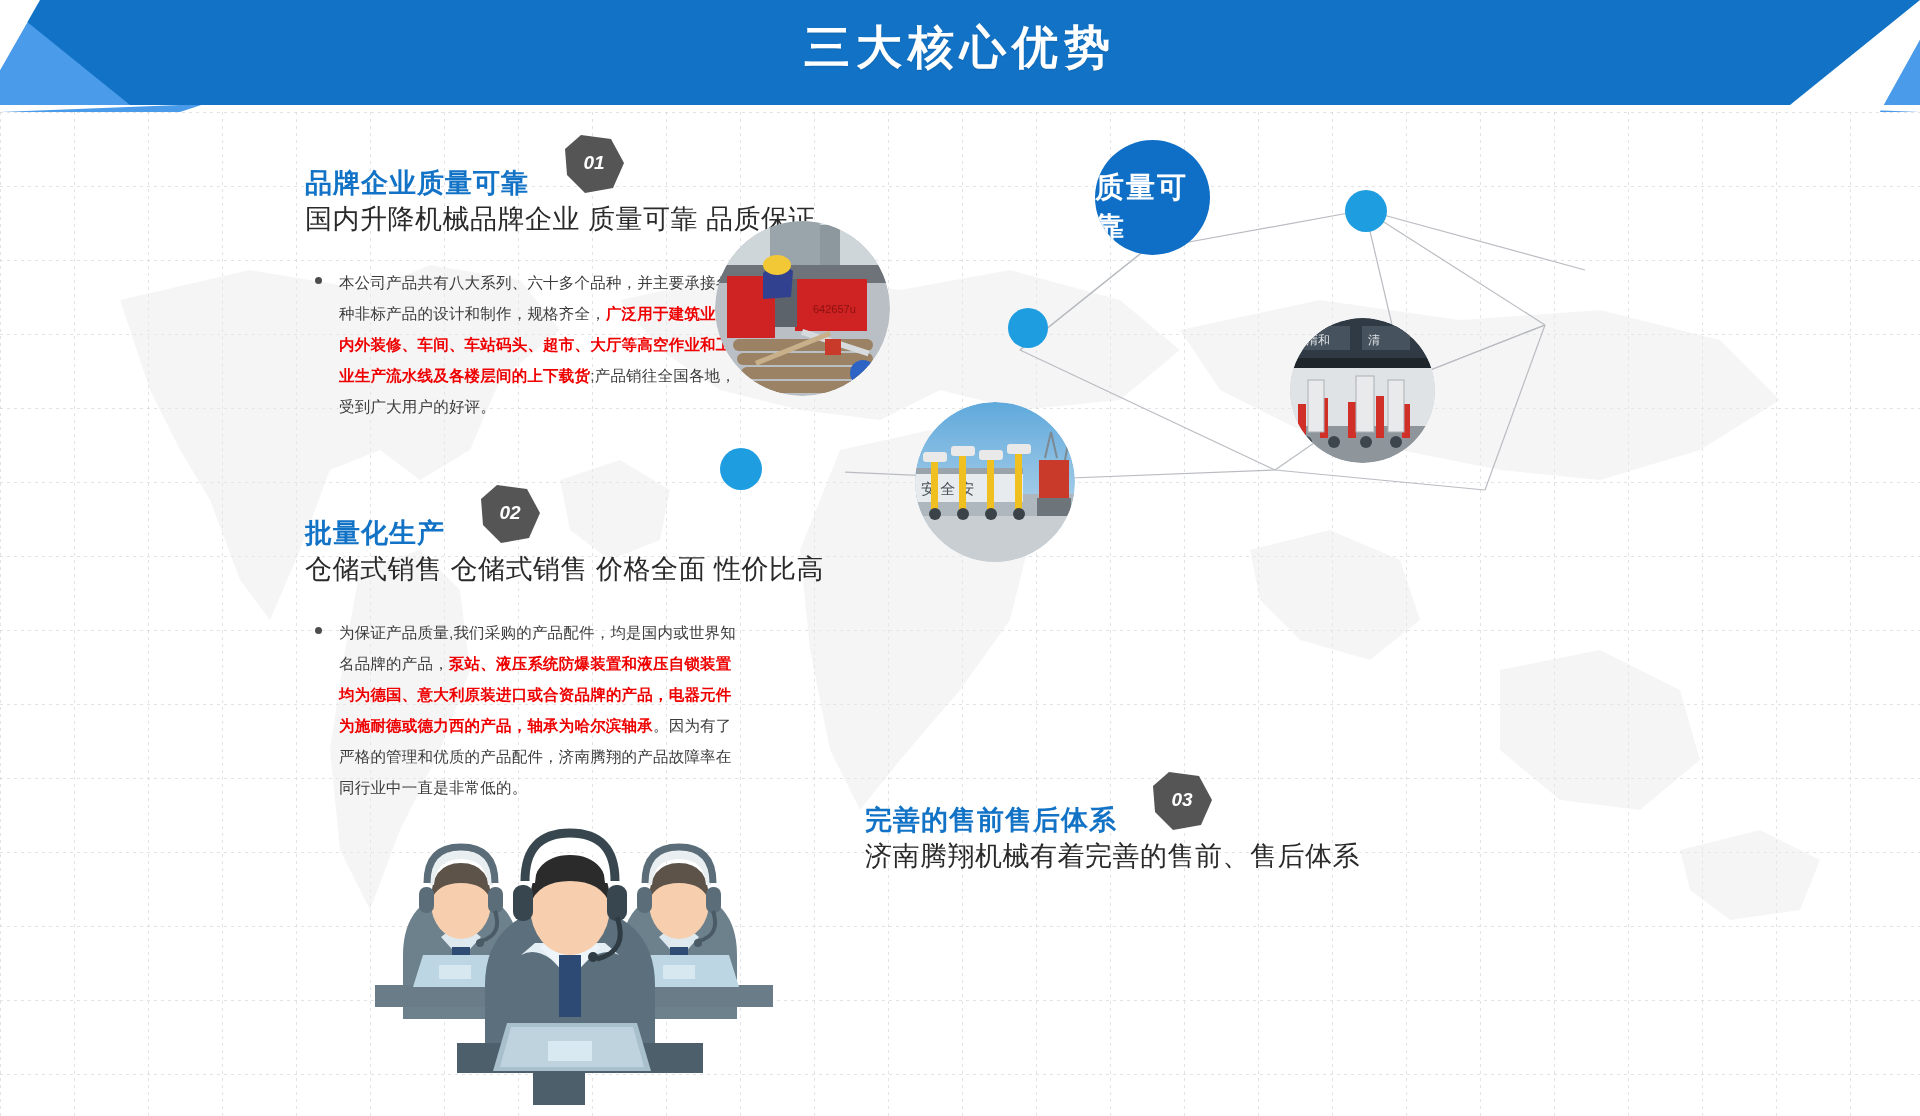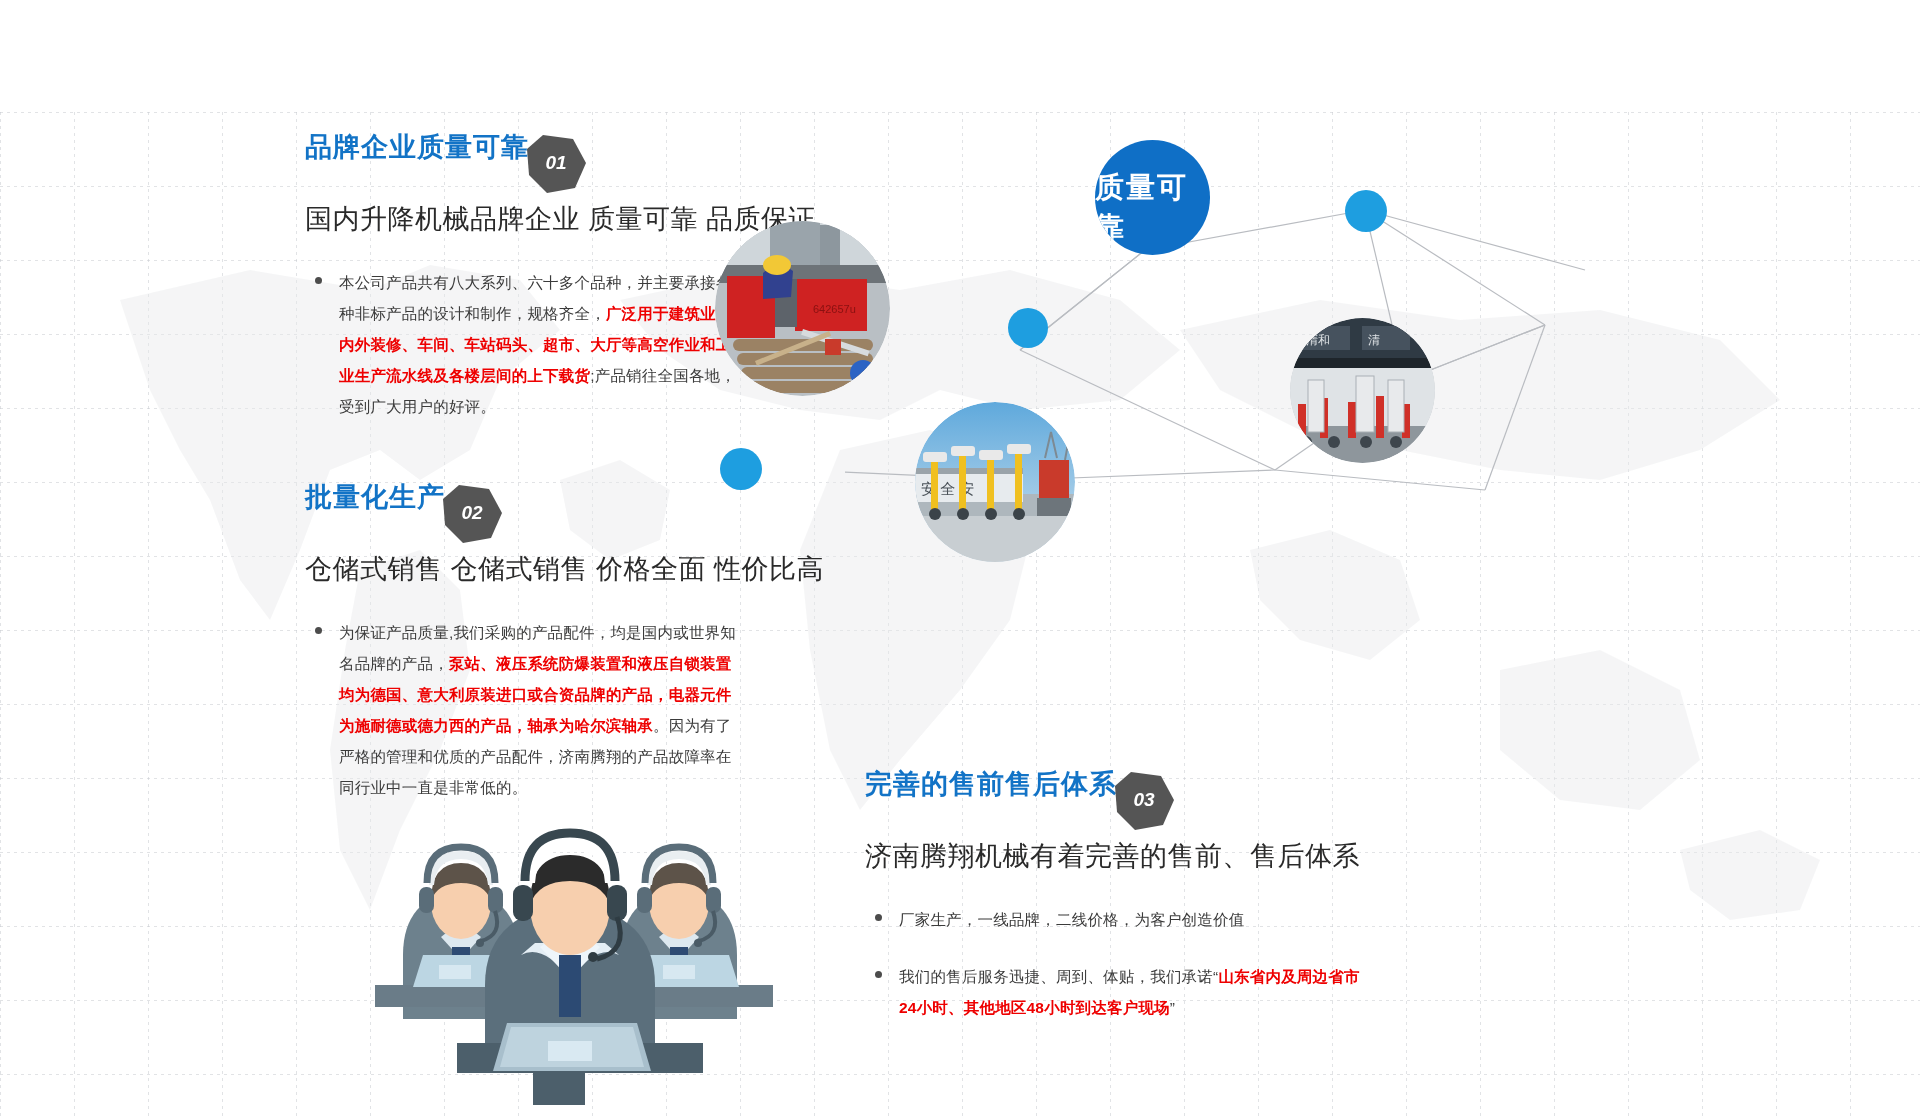--- a/index.html
+++ b/index.html
@@ -35,21 +35,21 @@
   .banner svg{display:block;}
   .banner-title{
     position:absolute;left:0;top:0;width:1920px;height:96px;
     display:flex;align-items:center;justify-content:center;
     color:#ffffff;font-size:46px;font-weight:bold;letter-spacing:6px;
     text-shadow:0 1px 2px rgba(0,0,0,.12);
   }
 
   
   .feature{position:absolute;}
-  .feat-head{position:relative;display:flex;align-items:flex-start;}
+  .feat-head{position:relative;display:flex;align-items:flex-end;gap:38px;}
   .feat-title{
     color:#1273c6;font-size:27px;font-weight:bold;letter-spacing:1px;
     line-height:1.1;white-space:nowrap;
   }
   .badge{
     position:relative;margin-left:-4px;margin-bottom:4px;
     width:62px;height:62px;flex:0 0 auto;
   }
   .badge svg{display:block;position:absolute;left:0;top:0;}
   .badge span{
@@ -140,20 +140,37 @@
       <path d="M620 150 L760 120 L900 140 L1010 120 L1120 150 L1180 200 L1120 250 L1020 260 L940 240 L880 270 L800 260 L720 240 L660 200 Z"></path>
       <path d="M840 300 L930 280 L1000 310 L1030 390 L1010 470 L960 540 L900 610 L860 660 L830 600 L810 500 L800 400 Z"></path>
       <path d="M1180 180 L1320 150 L1460 170 L1600 160 L1720 190 L1780 250 L1700 300 L1600 330 L1500 320 L1400 300 L1300 280 L1220 240 Z"></path>
       <path d="M1500 520 L1600 500 L1680 540 L1700 610 L1640 660 L1560 650 L1500 600 Z"></path>
       <path d="M1250 400 L1330 380 L1400 410 L1420 470 L1370 510 L1300 490 L1260 450 Z"></path>
       <path d="M560 330 L620 310 L670 340 L660 390 L610 410 L570 380 Z"></path>
       <path d="M1680 700 L1760 680 L1820 710 L1800 760 L1730 770 L1690 740 Z"></path>
     </g>
   </svg>
 
+  <div class="banner">
+    <svg width="1920" height="112" viewBox="0 0 1920 112">
+
+      <polygon points="0,0 1920,0 1920,112 1790,112 1920,0 0,0" fill="#ffffff"></polygon>
+      <polygon points="40,0 520,0 180,112 0,112 0,70" fill="#4a9bea" id="wingL"></polygon>
+      <polygon points="1400,112 1880,112 1920,40 1920,112" fill="#4a9bea" id="wingR"></polygon>
+      <polygon points="1880,112 1920,40 1920,112" fill="#4a9bea"></polygon>
+
+      <polygon points="175,0 1745,0 1920,0 1790,105 130,105 0,0" fill="#1273c6" id="bandMain"></polygon>
+      <polygon points="60,0 1860,0 1745,105 175,105" fill="#1273c6"></polygon>
+
+      <polygon points="0,0 40,0 0,70" fill="#ffffff"></polygon>
+      <polygon points="0,105 180,105 0,112" fill="#ffffff"></polygon>
+      <polygon points="1920,105 1745,105 1920,112" fill="#ffffff"></polygon>
+    </svg>
+    <div class="banner-title">三大核心优势</div>
+  </div>
 
   <div class="feature" style="left:305px;top:133px;width:440px;">
     <div class="feat-head">
       <div class="feat-title">品牌企业质量可靠</div>
       <div class="badge">
         <svg width="62" height="62" viewBox="0 0 62 62">
           <polygon points="18,2 48,6 61,30 50,55 22,60 4,42 2,16" fill="#555555"></polygon>
         </svg>
         <span>01</span>
       </div>
@@ -190,30 +207,20 @@
     <div class="feat-head">
       <div class="feat-title">完善的售前售后体系</div>
       <div class="badge">
         <svg width="62" height="62" viewBox="0 0 62 62">
           <polygon points="18,2 48,6 61,30 50,55 22,60 4,42 2,16" fill="#555555"></polygon>
         </svg>
         <span>03</span>
       </div>
     </div>
     <div class="feat-sub">济南腾翔机械有着完善的售前、售后体系</div>
-    <div class="bullets">
-        <div class="bullet">
-          <span class="dot"></span>
-          <p><span>厂家生产，一线品牌，二线价格，为客户创造价值</span></p>
-        </div>
-        <div class="bullet">
-          <span class="dot"></span>
-          <p><span>我们的售后服务迅捷、周到、体贴，我们承诺“</span><span class="hl">山东省内及周边省市24小时、其他地区48小时到达客户现场</span><span>”</span></p>
-        </div>
-      </div>
   </div>
 
   <div class="netwrap">
     <svg class="links" width="1020" height="520" viewBox="0 0 1020 520">
       <g stroke="#b9bcc1" stroke-width="1.2" fill="none">
         <line x1="175" y1="200" x2="300" y2="100"></line>
         <line x1="300" y1="100" x2="520" y2="60"></line>
         <line x1="520" y1="60" x2="560" y2="230"></line>
         <line x1="560" y1="230" x2="430" y2="320"></line>
         <line x1="430" y1="320" x2="175" y2="200"></line>

